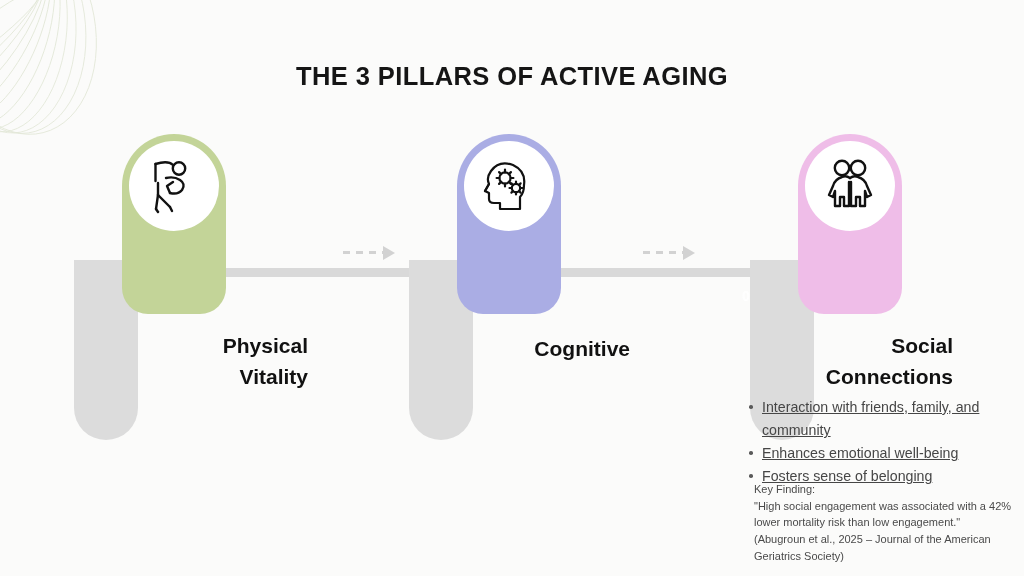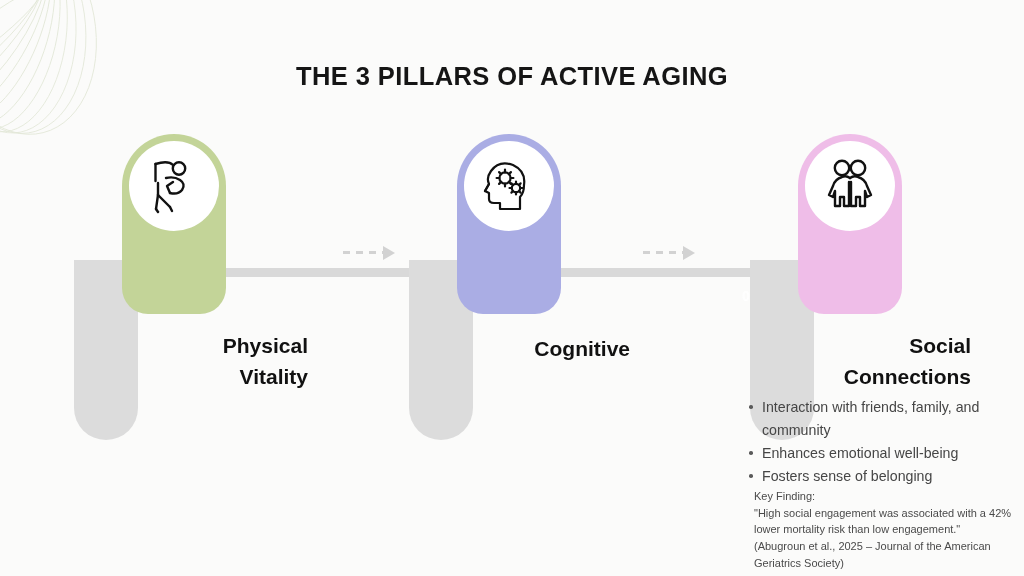--- a/index.html
+++ b/index.html
@@ -151,21 +151,21 @@
     position: absolute;
     font-size: 21px;
     font-weight: bold;
     color: #111111;
     text-align: right;
     line-height: 1.47;
     width: 240px;
   }
   .pillar-heading.h1 { left: 68px; top: 331px; }
   .pillar-heading.h2 { left: 390px; top: 334px; }
-  .pillar-heading.h3 { left: 731px; top: 331px; }
+  .pillar-heading.h3 { left: 713px; top: 331px; }
 
   
   .bullets {
     position: absolute;
     margin: 0;
     padding: 0;
     list-style: none;
     color: #464646;
     font-size: 14.2px;
     line-height: 1.63;
@@ -180,35 +180,34 @@
     position: absolute;
     left: 3px;
     top: 9px;
     width: 3.6px;
     height: 3.6px;
     border-radius: 50%;
     background: #5a5a5a;
   }
   .bullets.b1 { left: 88px; top: 408px; width: 300px; }
   .bullets.b2 { left: 411px; top: 411px; width: 222px; }
-  .bullets.b3 { left: 746px; top: 396px; width: 262px; }
+  .bullets.b3 { left: 746px; top: 396px; width: 262px; text-decoration: underline; }
 
   
   .key-finding {
     position: absolute;
     left: 754px;
     top: 481px;
     width: 258px;
     font-size: 11px;
     line-height: 1.52;
     color: #4a4a4a;
   }
   .key-finding .kf-label {
     display: block;
-    margin-top: 7px;
   }
   .key-finding .kf-quote {
     display: block;
   }
 </style>
 </head>
 <body>
 
 <div id="slide">
 

